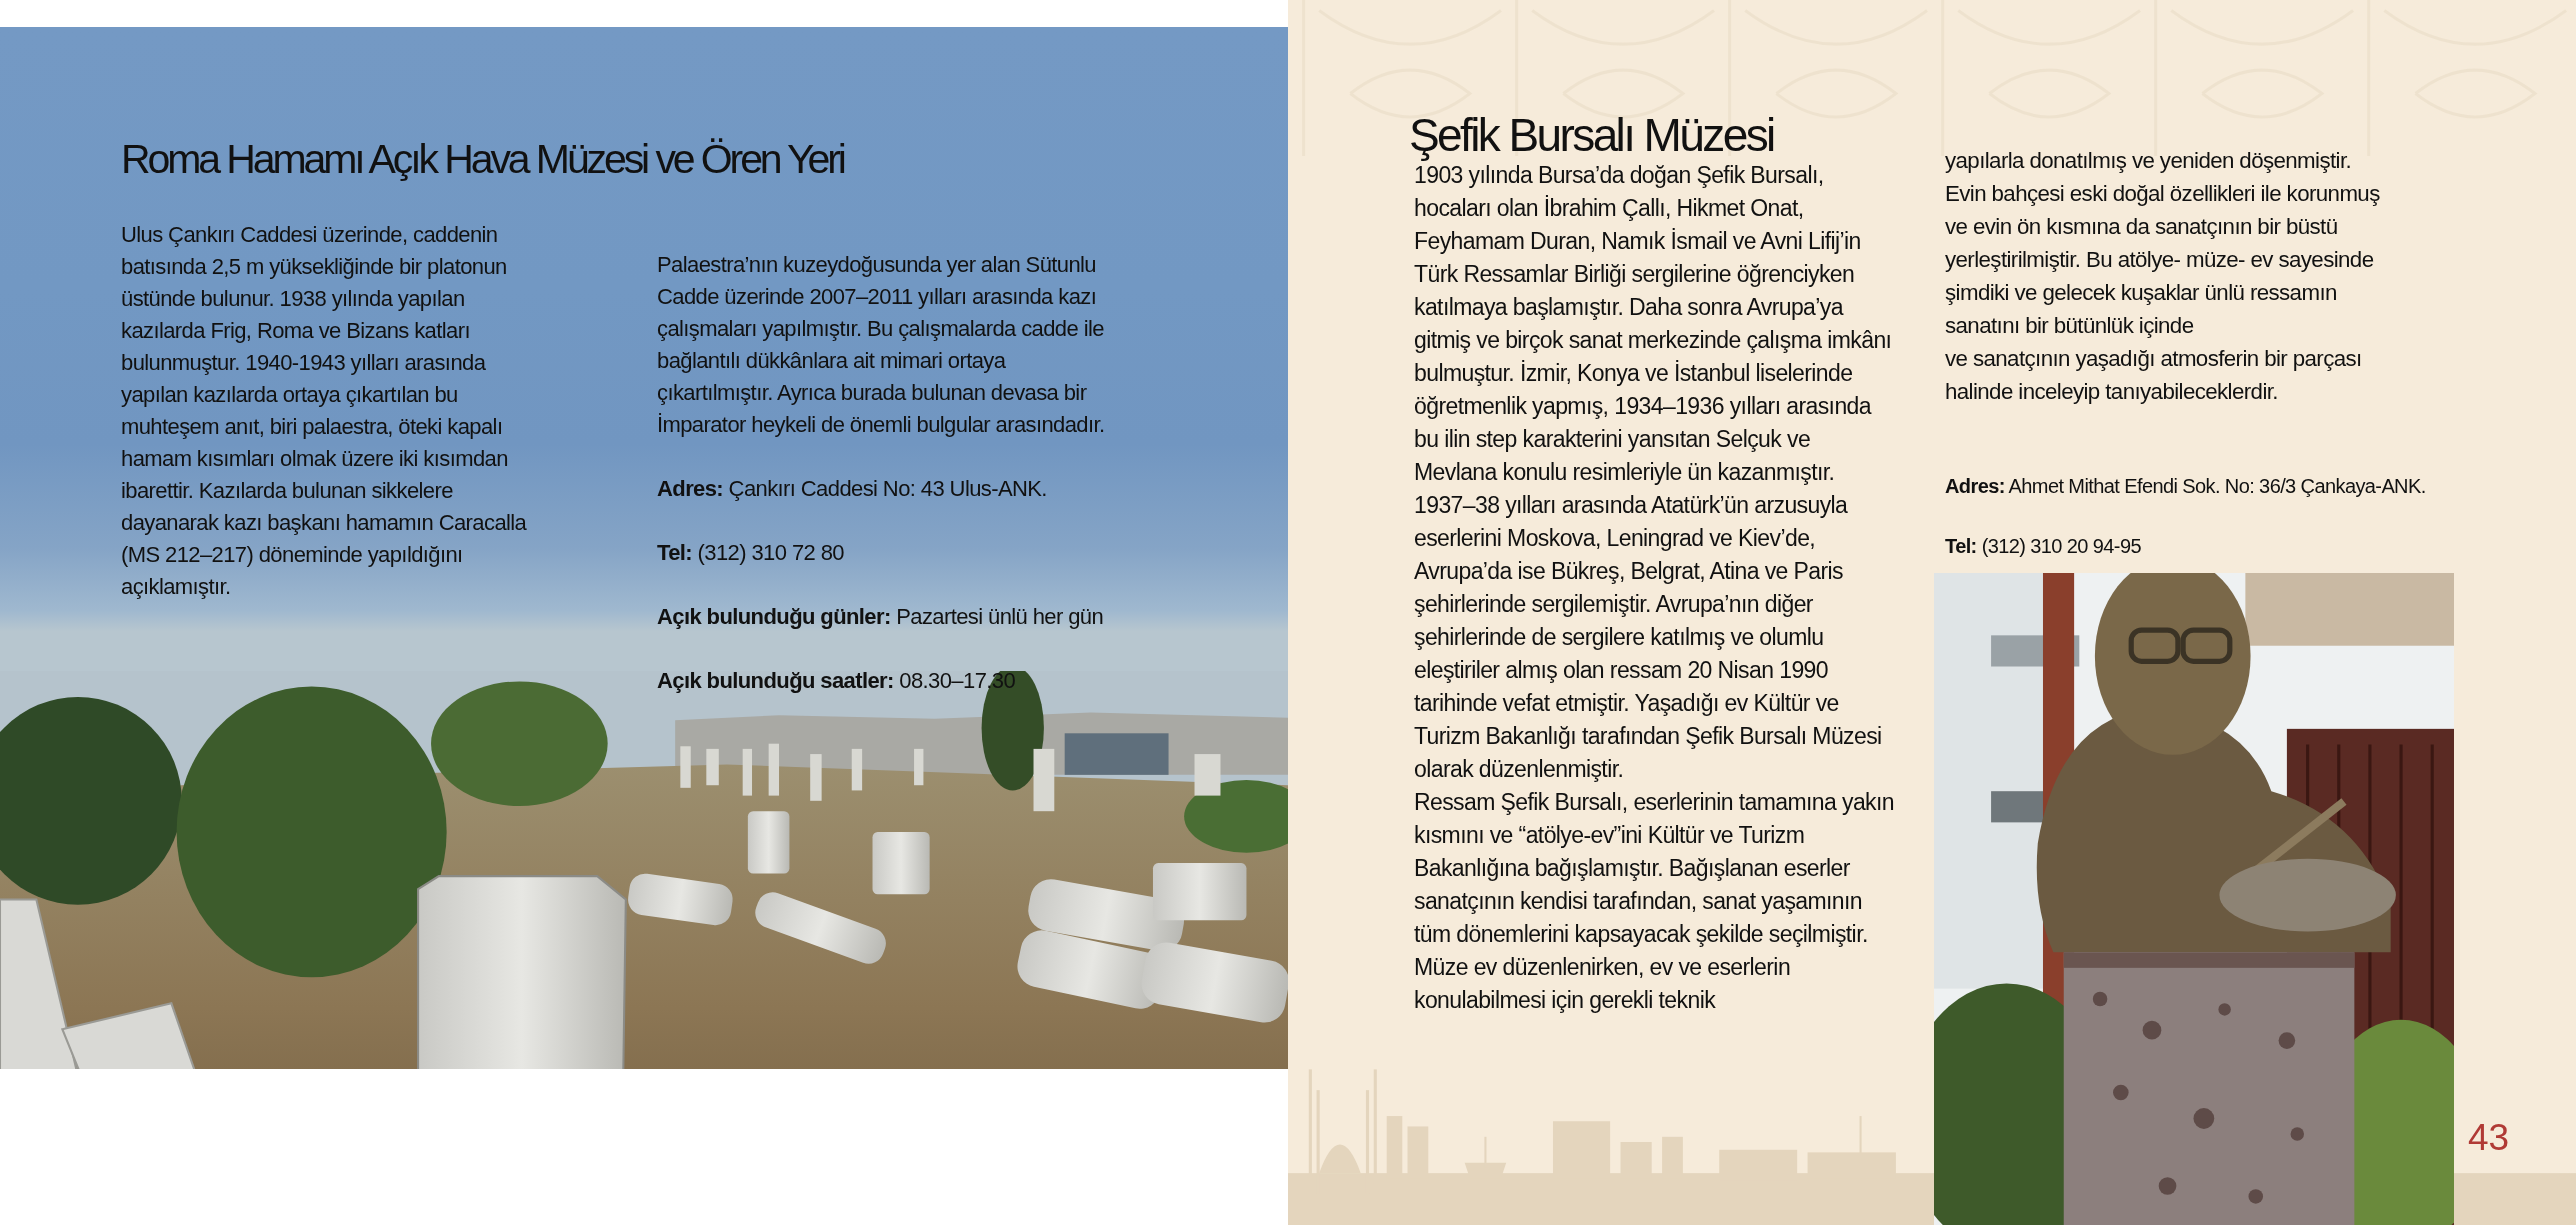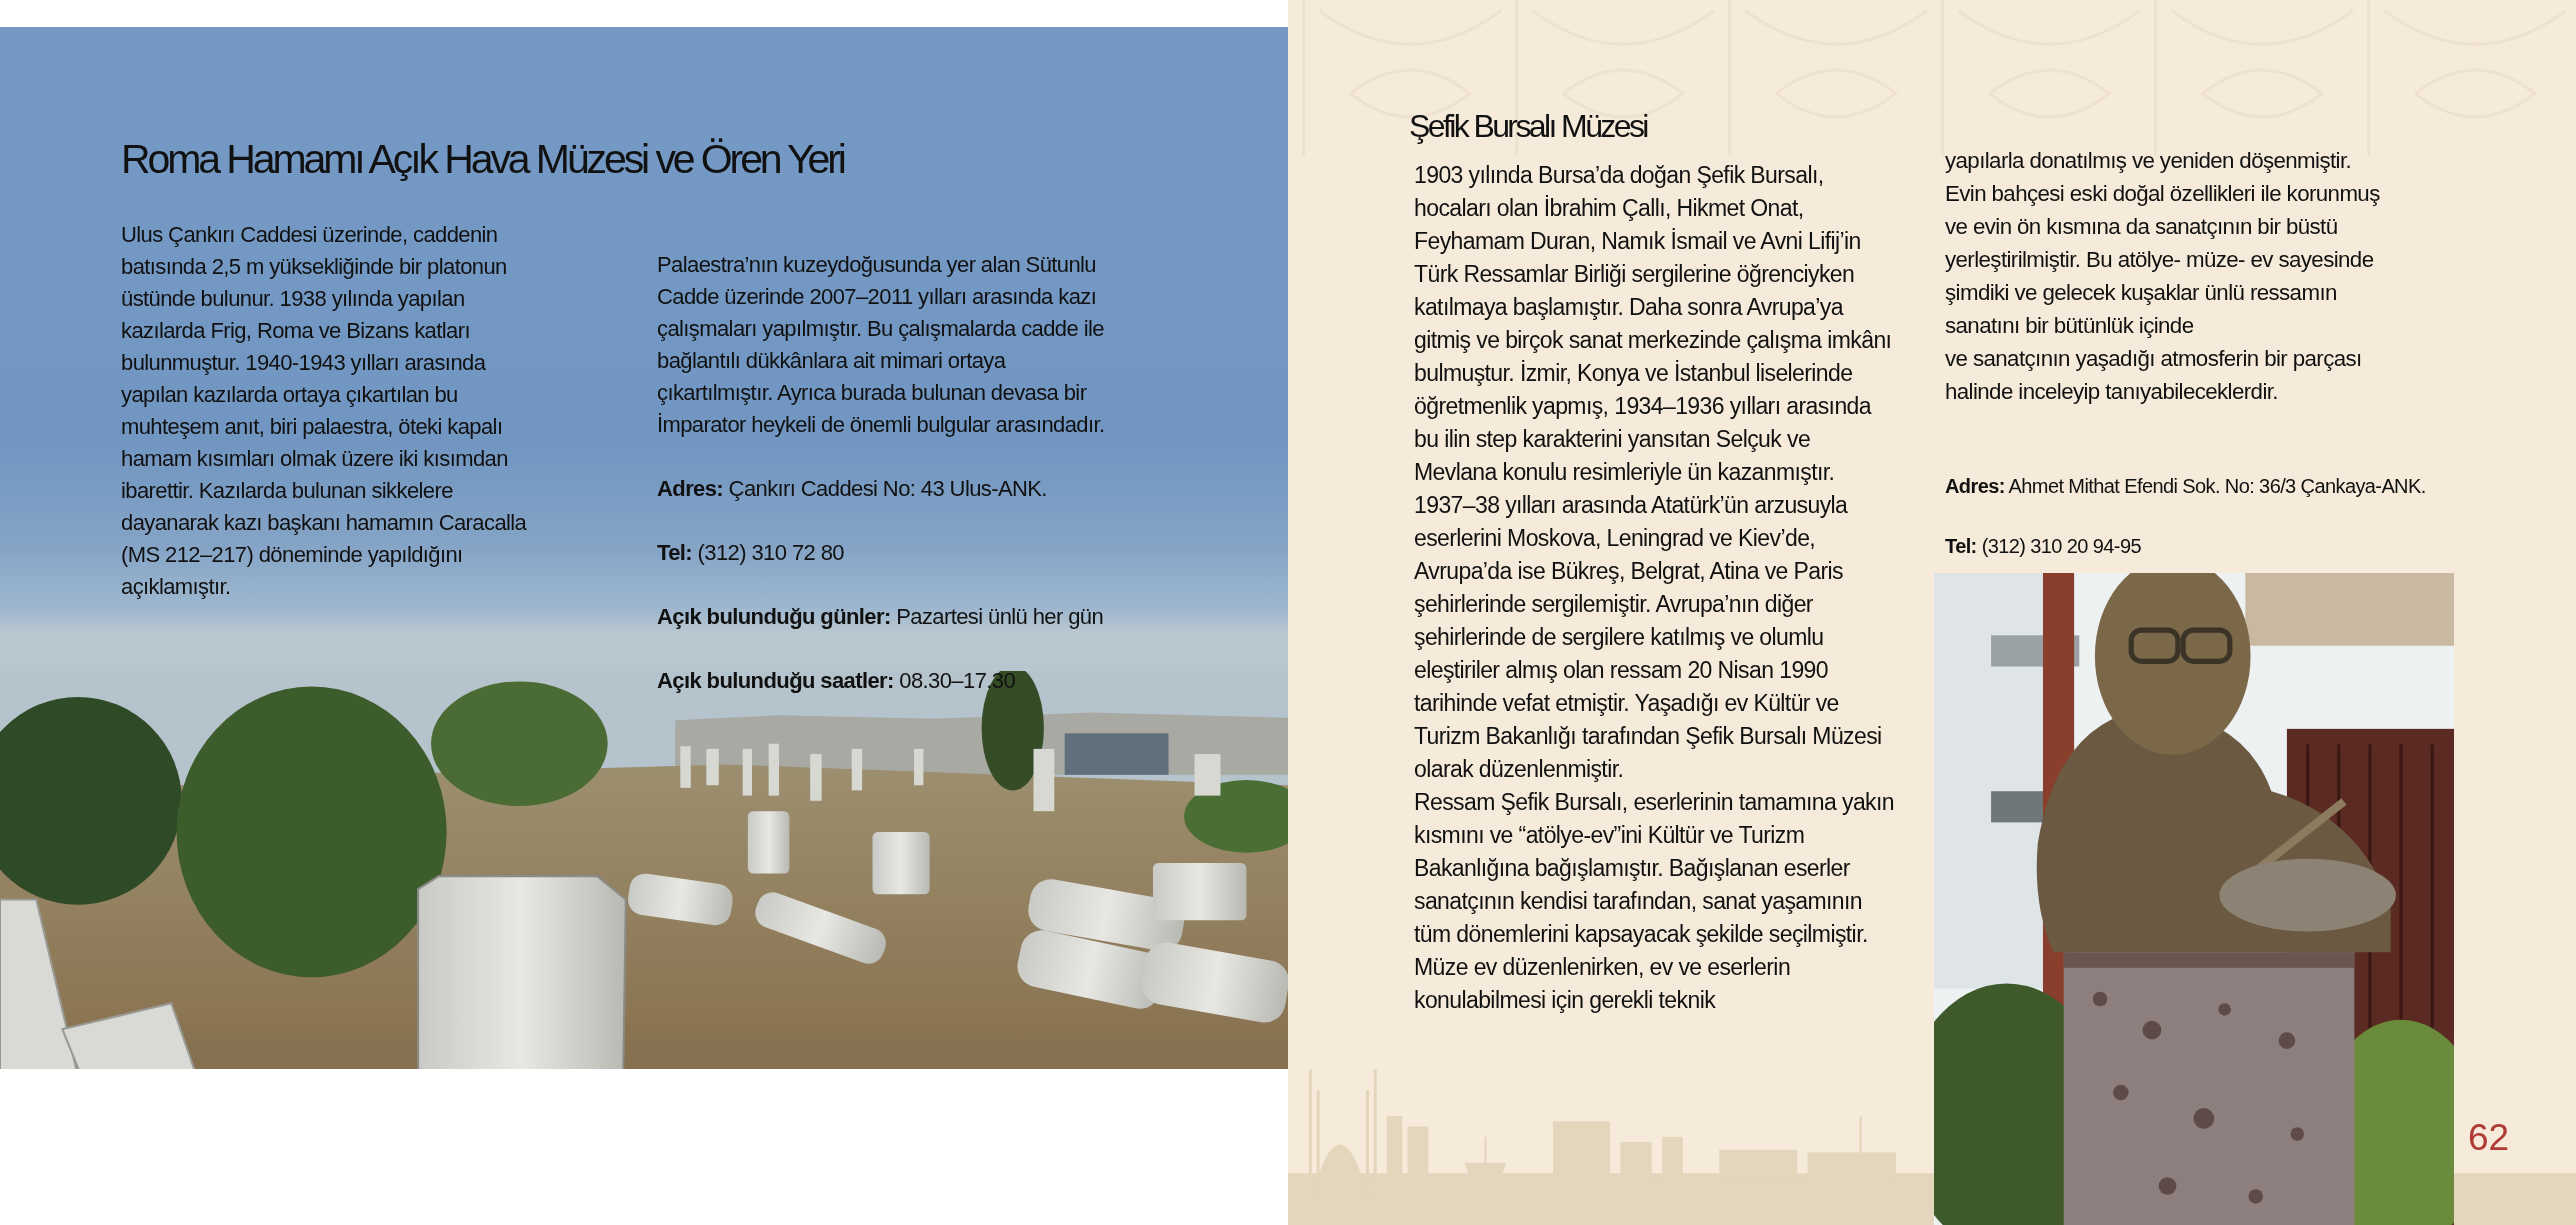--- a/index.html
+++ b/index.html
@@ -18,21 +18,21 @@
     margin-top: 23px;
   }
   .left-photo { position: absolute; left: 0; top: 644px; width: 1288px; height: 581px; }
   .left-photo svg { width: 100%; height: 100%; display: block; }
 
   .title {
     position: absolute; font-weight: normal; letter-spacing: -2.6px;
     font-family: "Liberation Sans", sans-serif; margin: 0; color: #111;
   }
   .title-left { left: 121px; top: 109px; font-size: 41px; letter-spacing: -3.1px; }
-  .title-right { left: 1409px; top: 108px; font-size: 32px; letter-spacing: -2.6px; }
+  .title-right { left: 1409px; top: 108px; font-size: 46px; letter-spacing: -2.6px; }
 
   .col {
     position: absolute; font-size: 22px; line-height: 32px;
     font-family: "Liberation Sans", sans-serif; letter-spacing: -0.6px;
     white-space: pre-line;
   }
   .col p { margin: 0; }
   .col-l1 { left: 121px; top: 192px; width: 468px; }
   .col-l2 { left: 657px; top: 190px; width: 519px; }
 
@@ -199,21 +199,21 @@
           <rect x="1500" y="190" width="250" height="40"></rect>
           <rect x="1820" y="150" width="50" height="80"></rect>
             <rect x="1900" y="170" width="80" height="60"></rect>
           <rect x="2050" y="170" width="60" height="60"></rect>
             <rect x="2100" y="110" width="8" height="120"></rect>
           <rect x="2200" y="160" width="40" height="70"></rect>
         </g>
       </svg>
     </div>
 
-    <div class="page-num pn-right" style="left:1180px;">62</div>
+    <div class="page-num pn-right" style="left:1180px;">43</div>
   </div>
 
   <h1 class="title title-right">Şefik Bursalı Müzesi</h1>
 
   <div class="col col-r1">1903 yılında Bursa’da doğan Şefik Bursalı,
 hocaları olan İbrahim Çallı, Hikmet Onat,
 Feyhamam Duran, Namık İsmail ve Avni Lifij’in
 Türk Ressamlar Birliği sergilerine öğrenciyken
 katılmaya başlamıştır. Daha sonra Avrupa’ya
 gitmiş ve birçok sanat merkezinde çalışma imkânı

